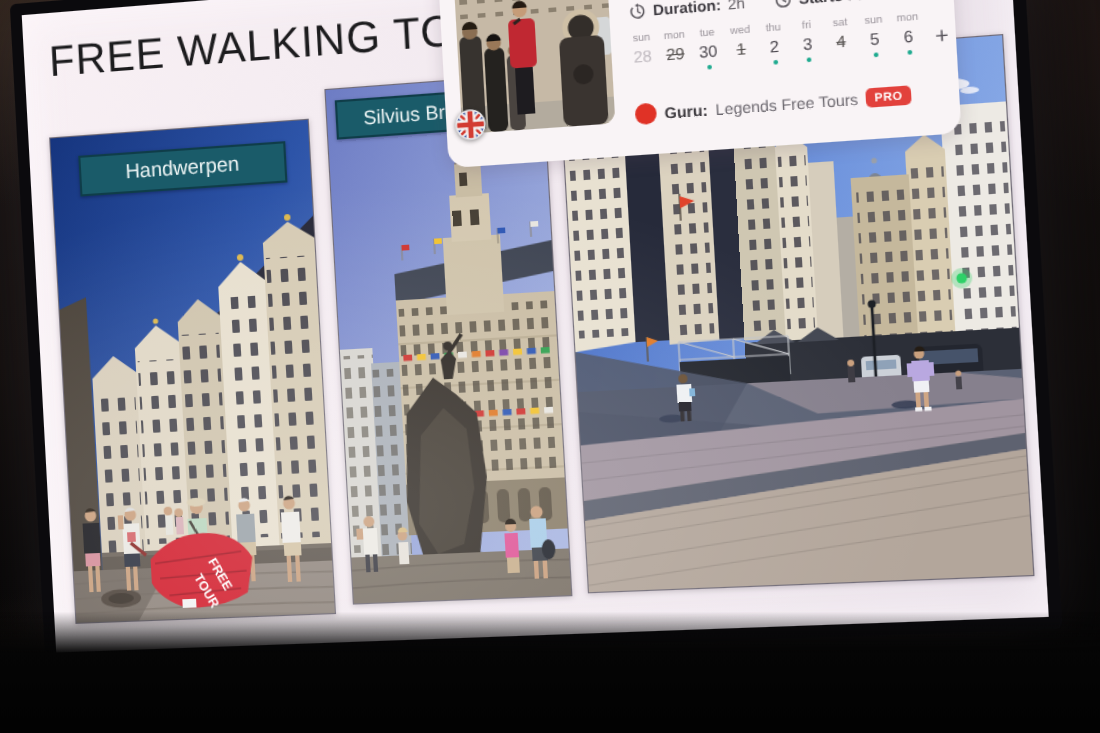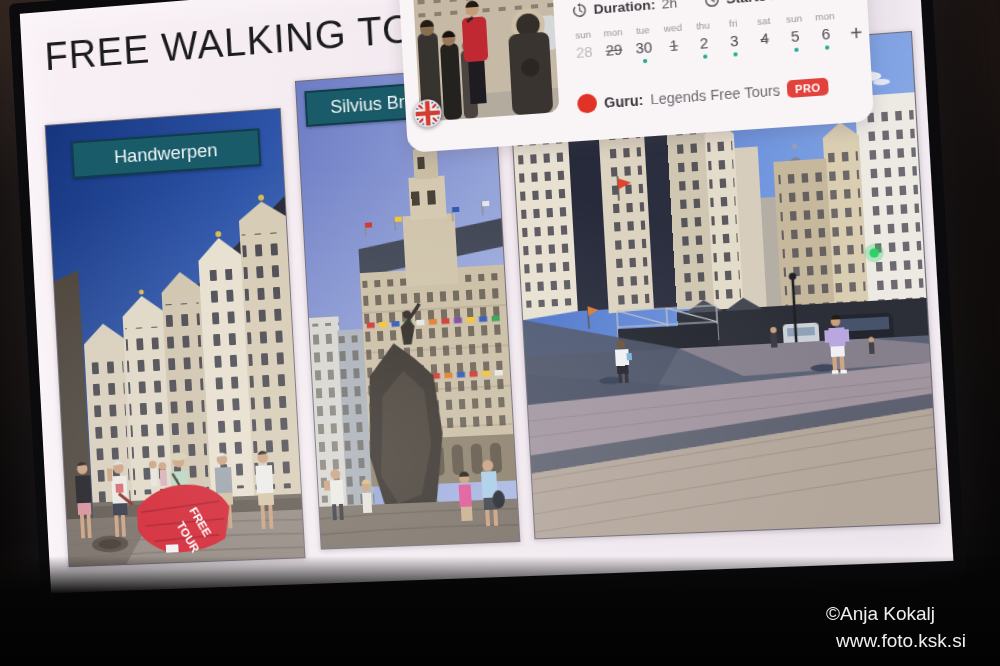--- a/index.html
+++ b/index.html
@@ -528,17 +528,13 @@
           <span>Legends Free Tours</span>
           <span class="pro">PRO</span>
         </div>
       </div>
 
     </div>
   </div>
 
   <div class="drape"></div>
 
-  <div class="credit">
-    <div>©Anja Kokalj</div>
-    <div class="l2">www.foto.ksk.si</div>
-  </div>
 </div>
 
 </body></html>

